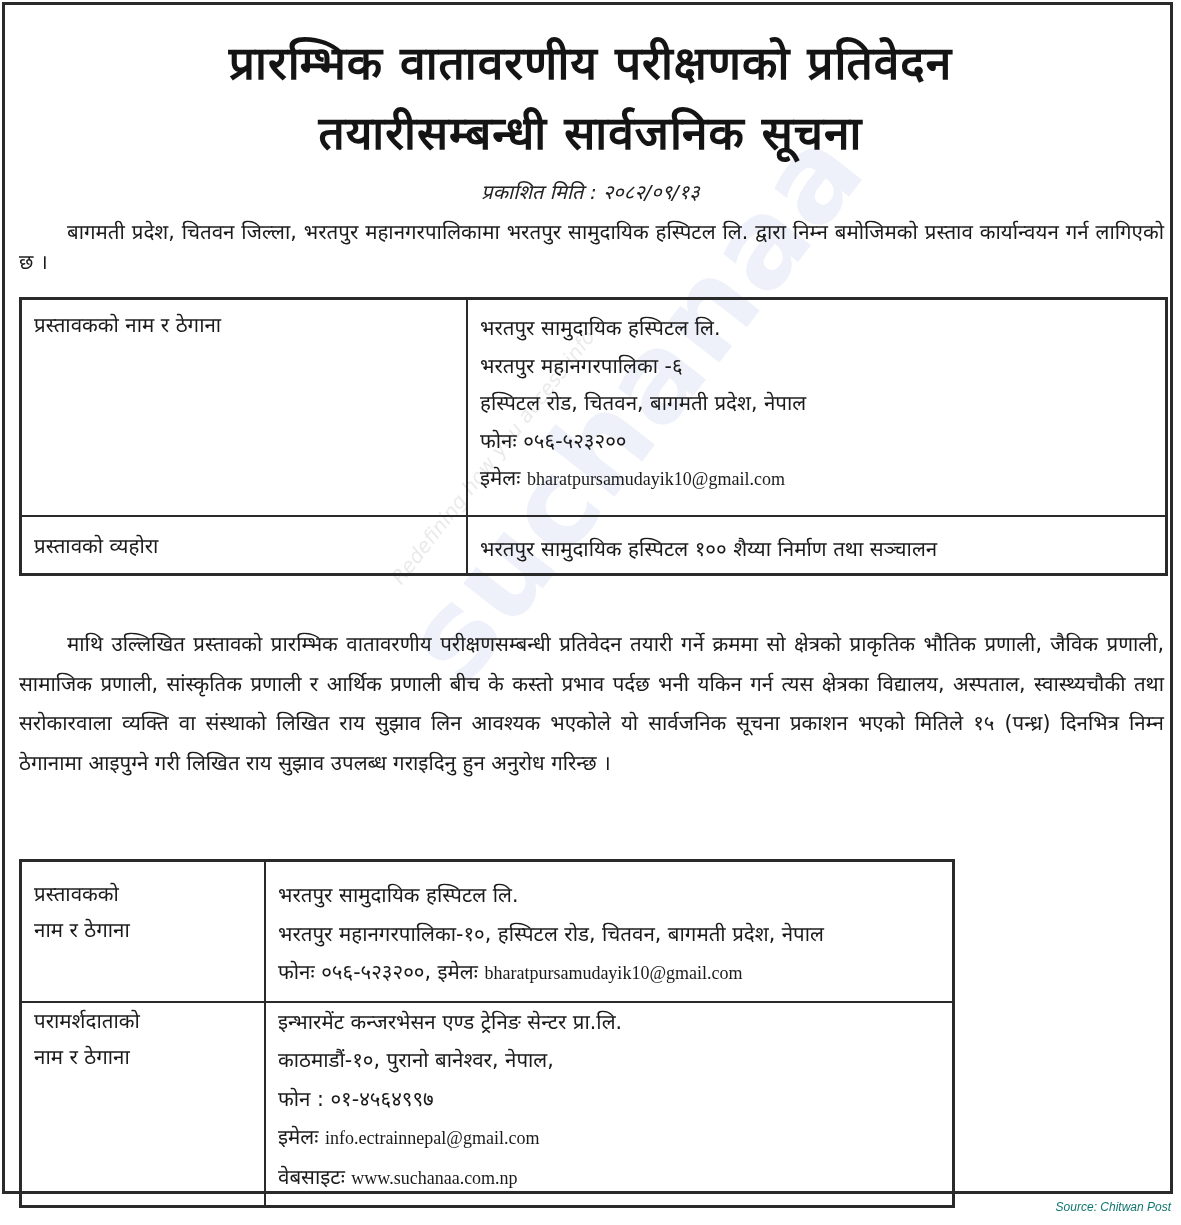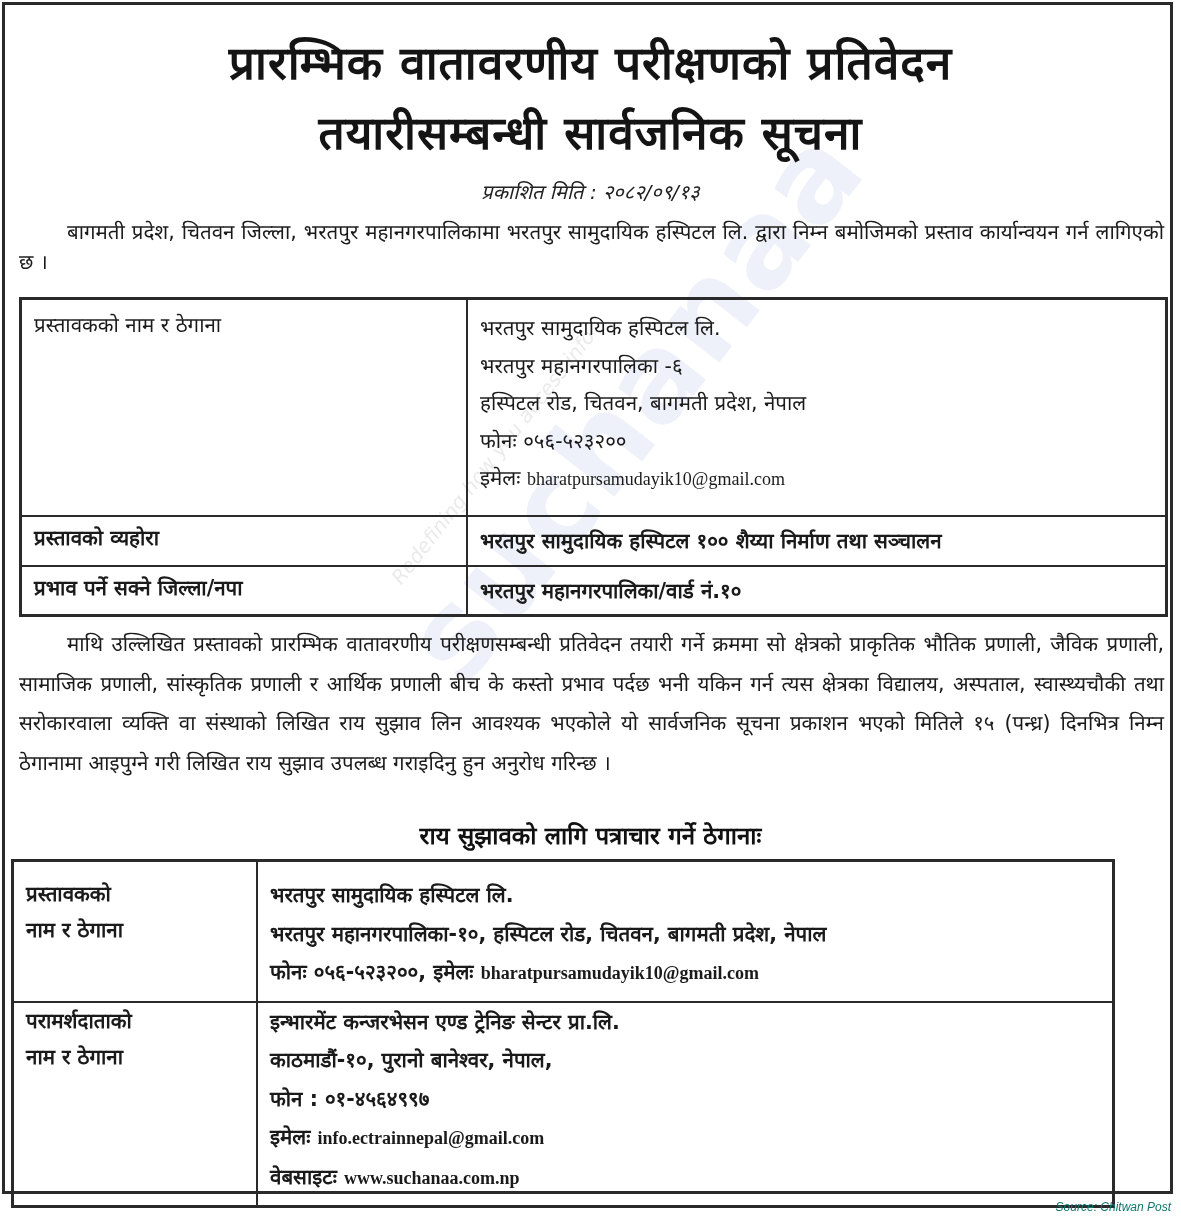--- a/index.html
+++ b/index.html
@@ -43,22 +43,22 @@
     }
     table.info {
       position: absolute; border-collapse: collapse; border: 3px solid #2a2a2a;
       font-size: 20.5px; color: #1a1a1a;
     }
     table.info td { border: 2.5px solid #2a2a2a; vertical-align: top; padding: 8px 12px; }
     table.t1 { left: 14px; top: 292px; width: 1149px; border-radius: 30px; }
     table.t1 td.label { width: 420px; }
     table.t1 td.value { line-height: 37.5px; }
     table.t1 tr.r1 td { height: 197px; padding-top: 10px; }
-    table.t1 tr.r2 td, table.t1 tr.r3 td { height: 34px; padding-top: 6px; padding-bottom: 4px; font-weight: bold; }
-    table.t2 { left: 6px; top: 854px; width: 1104px; font-weight: bold; }
+    table.t1 tr.r2 td, table.t1 tr.r3 td { height: 34px; padding-top: 14px; padding-bottom: 4px; }
+    table.t2 { left: 14px; top: 854px; width: 936px; }
     table.t2 td.label { width: 218px; line-height: 36px; }
     table.t2 td.value { line-height: 38.5px; }
     table.t2 tr.r1 td { height: 116px; padding-top: 14px; }
     table.t2 tr.r2 td { height: 178px; padding-top: 0; }
     .serif { font-family: "Liberation Serif", "DejaVu Serif", serif; font-size: 18px; }
     .line { display: block; }
     .source {
       position: absolute; right: 10px; top: 1200px; font-family: "Liberation Sans", sans-serif;
       font-style: italic; font-size: 12px; color: #0f766e;
     }
@@ -88,30 +88,25 @@
         <span class="line">
           <span>इमेलः</span>
           <span class="serif">bharatpursamudayik10@gmail.com</span>
         </span>
       </td>
     </tr>
     <tr class="r2">
       <td class="label">प्रस्तावको व्यहोरा</td>
       <td class="value">भरतपुर सामुदायिक हस्पिटल १०० शैय्या निर्माण तथा सञ्चालन</td>
     </tr>
-    <tr class="r3">
-      <td class="label">प्रभाव पर्ने सक्ने जिल्ला/नपा</td>
-      <td class="value">भरतपुर महानगरपालिका/वार्ड नं.१०</td>
-    </tr>
   </tbody>
     </table>
 
   <div class="para body2">माथि उल्लिखित प्रस्तावको प्रारम्भिक वातावरणीय परीक्षणसम्बन्धी प्रतिवेदन तयारी गर्ने क्रममा सो क्षेत्रको प्राकृतिक भौतिक प्रणाली, जैविक प्रणाली, सामाजिक प्रणाली, सांस्कृतिक प्रणाली र आर्थिक प्रणाली बीच के कस्तो प्रभाव पर्दछ भनी यकिन गर्न त्यस क्षेत्रका विद्यालय, अस्पताल, स्वास्थ्यचौकी तथा सरोकारवाला व्यक्ति वा संस्थाको लिखित राय सुझाव लिन आवश्यक भएकोले यो सार्वजनिक सूचना प्रकाशन भएको मितिले १५ (पन्ध्र) दिनभित्र निम्न ठेगानामा आइपुग्ने गरी लिखित राय सुझाव उपलब्ध गराइदिनु हुन अनुरोध गरिन्छ ।</div>
 
-  <div class="subhead">राय सुझावको लागि पत्राचार गर्ने ठेगानाः</div>
 
   <table class="info t2">
     <tbody>
         <tr class="r1">
       <td class="label">
         <span class="line">प्रस्तावकको</span>
         <span class="line">नाम र ठेगाना</span>
       </td>
       <td class="value">
         <span class="line">भरतपुर सामुदायिक हस्पिटल लि.</span>

